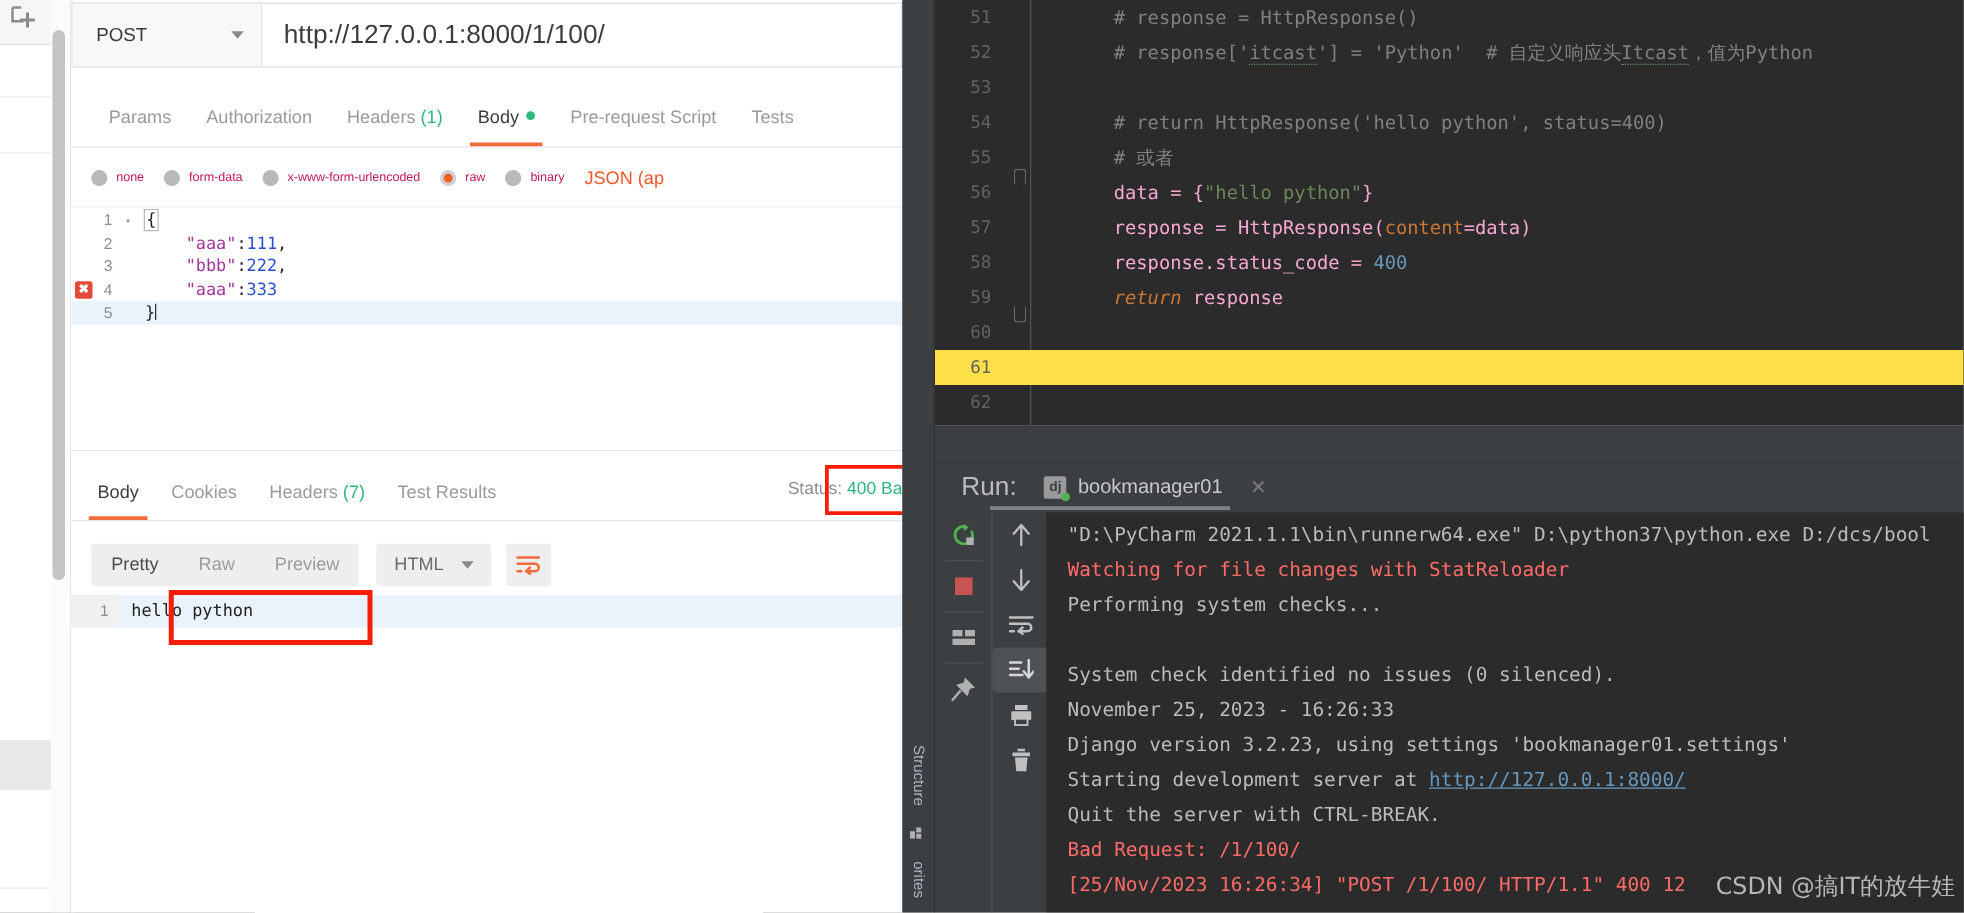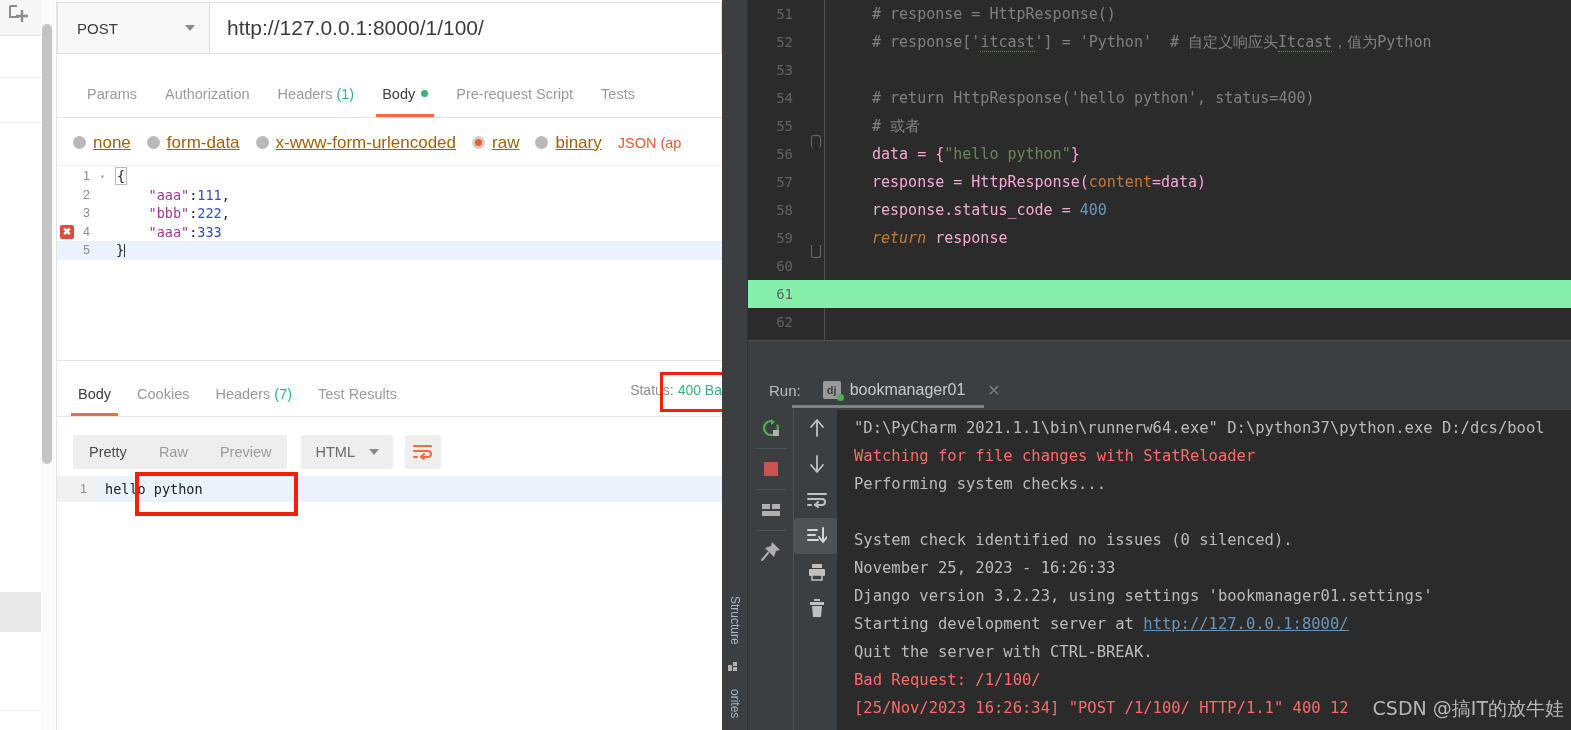--- a/index.html
+++ b/index.html
@@ -103,21 +103,21 @@
   }
 
   
   .body-types {
     position: absolute; left: 0; top: 120px; width: 665px; height: 46px;
     display: flex; align-items: center; padding-left: 16px;
     border-bottom: 1px solid #f0f0f0;
   }
   .bt-item {
     display: flex; align-items: center; margin-right: 16px;
-    font-size: 17px; color: #a16207; white-space: nowrap; text-decoration: underline;
+    font-size: 10px; color: #be185d; white-space: nowrap;
   }
   .radio {
     width: 13px; height: 13px; border-radius: 50%; background: #b9b9b9;
     margin-right: 7px; position: relative;
   }
   .radio.sel { background: #cfcfcf; }
   .radio.sel::after {
     content: ""; position: absolute; left: 3px; top: 3px;
     width: 7px; height: 7px; border-radius: 50%; background: #f25f23;
   }
@@ -260,21 +260,21 @@
 
   
   .editor {
     position: absolute; left: 26px; top: 0; width: 823px; height: 340px;
     background: #2b2b2b; overflow: hidden;
   }
   .e-line {
     position: relative; height: 28px; display: flex; align-items: center;
     font-family: "DejaVu Sans Mono", monospace; font-size: 15px;
   }
-  .e-line.hl { background: #86efac; }
+  .e-line.hl { background: #fde047; }
   .e-gutter {
     width: 56px; text-align: right; padding-right: 11px;
     color: #606366; font-size: 14px; flex: none;
     font-family: "DejaVu Sans Mono", monospace;
   }
   .e-fold {
     width: 22px; flex: none; position: relative;
   }
   .fold-mark {
     position: absolute; left: 7px; top: 7px; width: 10px; height: 13px;
@@ -284,21 +284,21 @@
   .fold-mark.top {
     border: 1px solid #666a6d; border-bottom: none;
     border-top-left-radius: 3px; border-top-right-radius: 3px;
     top: 9px;
   }
   .e-sep {
     position: absolute; left: 76px; top: 0; width: 1px; height: 340px;
     background: #4e5254;
   }
   .e-txt {
-    padding-left: 46px; white-space: pre; color: #a9b7c6;
+    padding-left: 46px; white-space: pre; color: #a9b7c6; margin-left: 19px;
   }
   .cmt { color: #808080; }
   .kw  { color: #cc7832; font-style: italic; }
   .str { color: #6a8759; }
   .num { color: #6897bb; }
   .fn  { color: #f9a8d4; }
   .param { color: #cc7832; }
   .wavy { border-bottom: 1px dotted #6a8759; }
   .editor-bottom-sep {
     position: absolute; left: 26px; top: 340px; width: 823px; height: 1px;
@@ -311,21 +311,21 @@
 
   
   .runpanel {
     position: absolute; left: 26px; top: 370px; width: 823px; height: 360px;
     background: #3c3f41;
   }
   .run-head {
     position: absolute; left: 0; top: 0; width: 823px; height: 40px;
     display: flex; align-items: center; padding-left: 21px;
   }
-  .run-label { font-size: 15px; color: #bbbbbb; margin-right: 22px; }
+  .run-label { font-size: 21px; color: #bbbbbb; margin-right: 22px; }
   .dj-icon {
     width: 18px; height: 18px; background: #9a9a9a; border-radius: 2px;
     color: #3c3f41; font-size: 11px; font-weight: bold;
     display: flex; align-items: center; justify-content: center;
     position: relative; margin-right: 9px;
   }
   .dj-icon::after {
     content: ""; position: absolute; right: -3px; bottom: -2px;
     width: 7px; height: 7px; border-radius: 50%; background: #4fb14f;
   }

